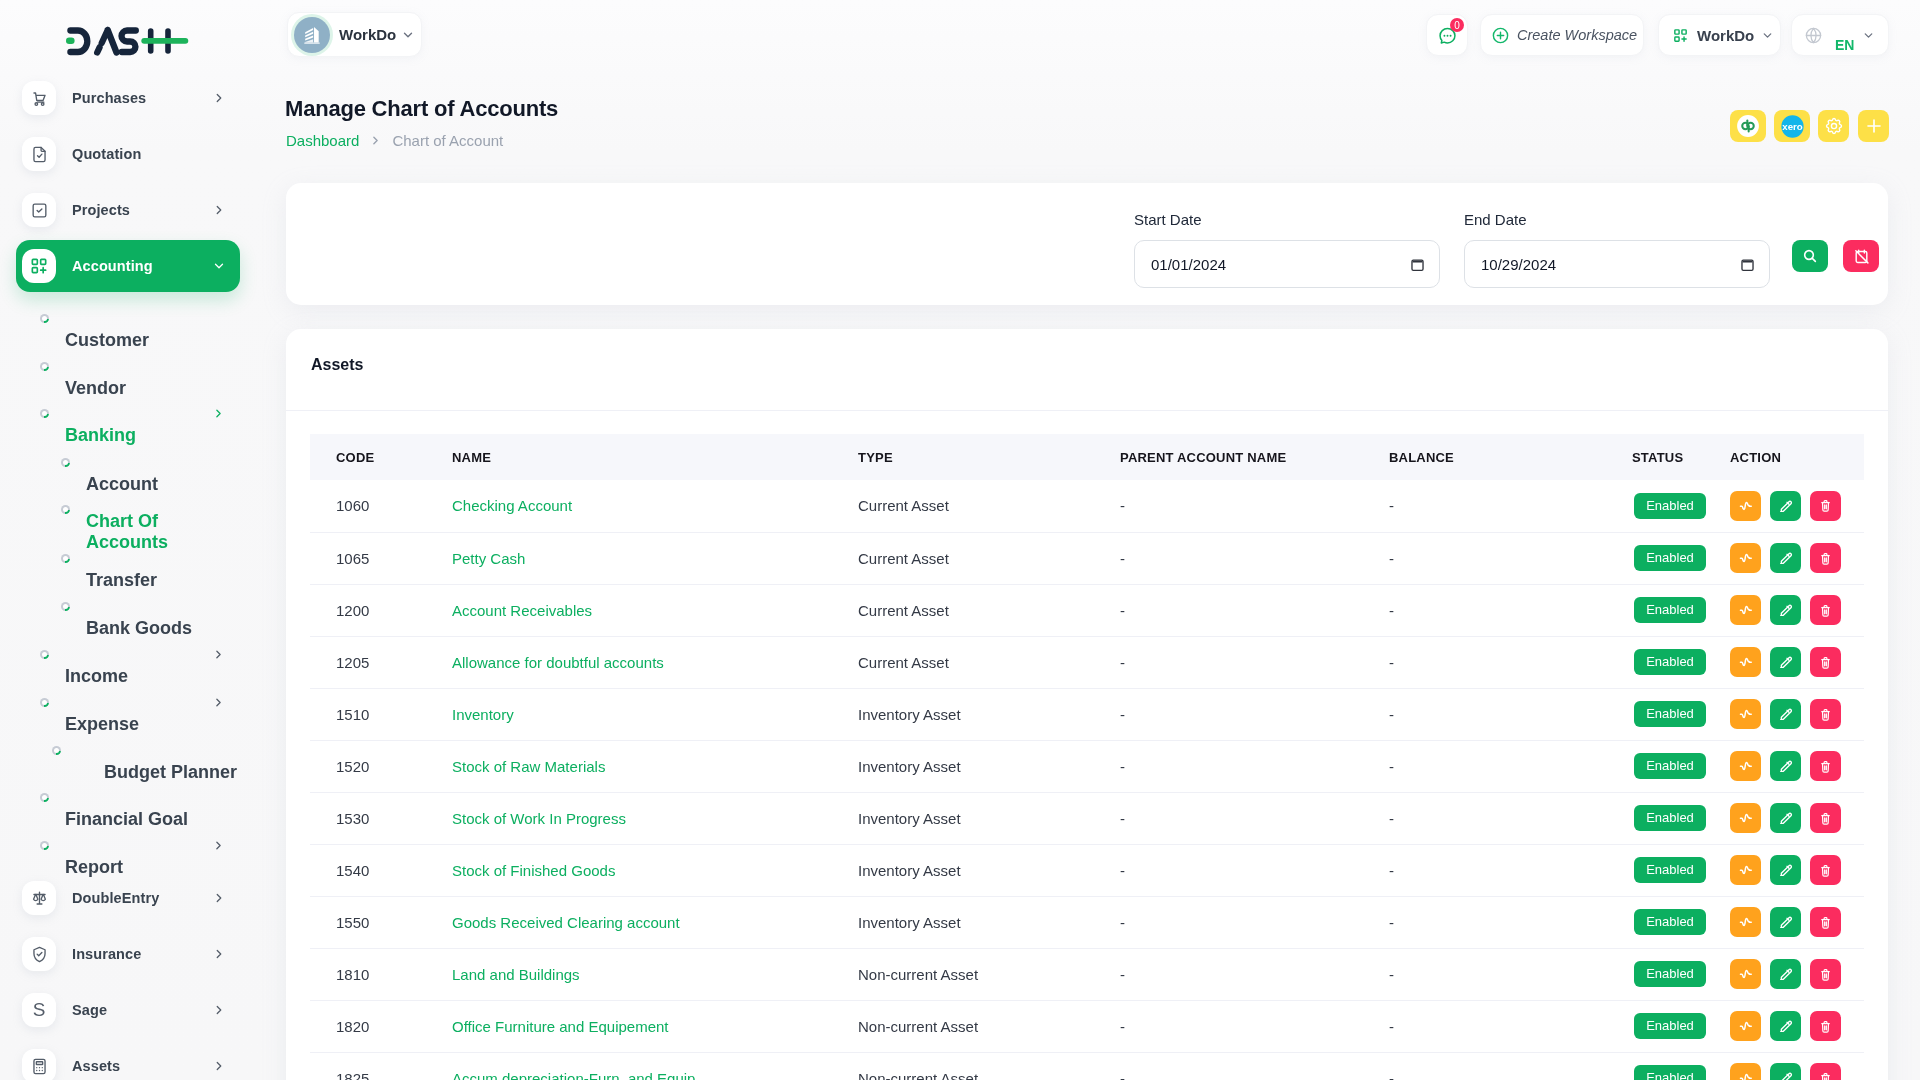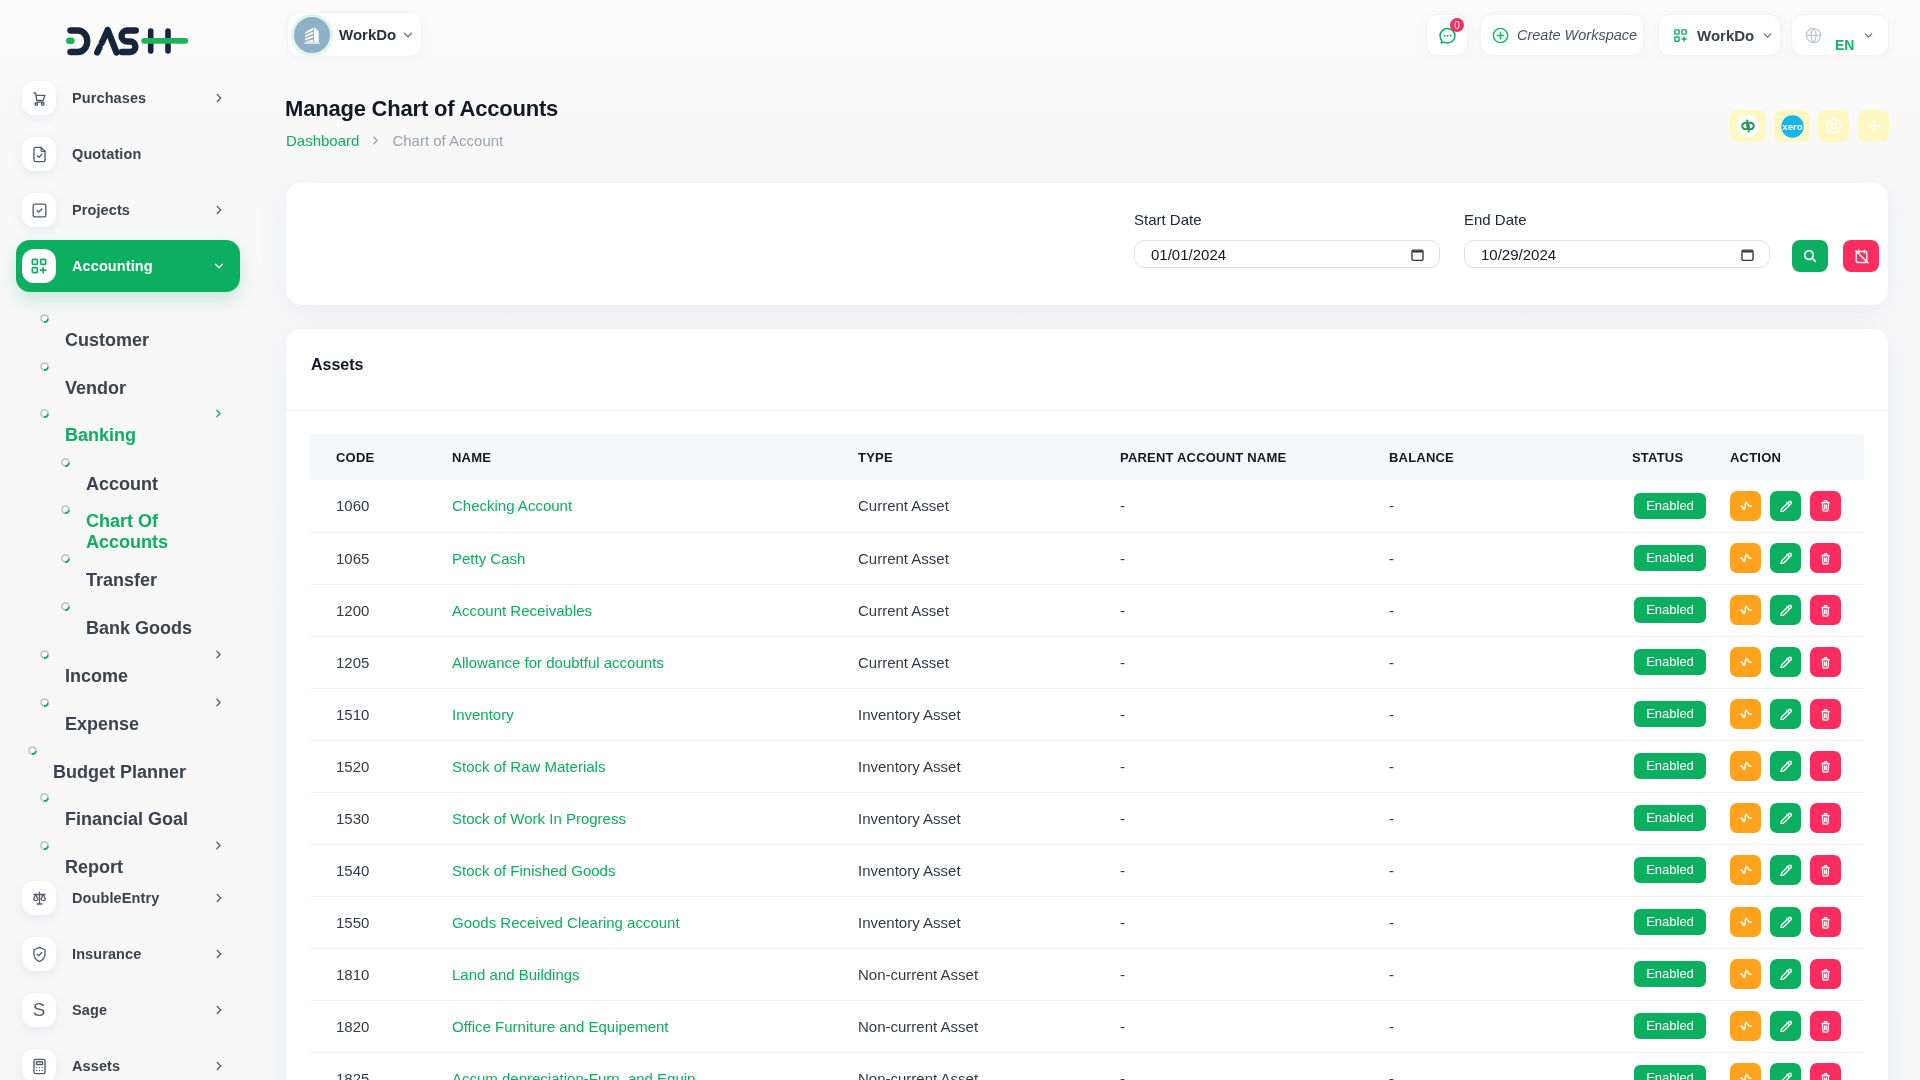--- a/index.html
+++ b/index.html
@@ -28,26 +28,26 @@
 .ws-pill{left:287px;top:12px;width:135px;height:45px;}
 .avatar{width:36px;height:36px;border-radius:50%;background:#8fb0c6;margin-left:6px;display:flex;align-items:center;justify-content:center;box-shadow:0 0 0 3px rgba(12,175,96,.14);}
 .ws-name{font-size:15px;font-weight:700;color:#2b333e;margin-left:9px;}
 .chev{color:#6b7280;display:flex;margin-left:8px;}
 
 .page-title{position:absolute;left:285px;top:96px;font-size:22px;font-weight:700;color:#111827;letter-spacing:-.2px;}
 .crumbs{position:absolute;left:286px;top:132px;font-size:15px;display:flex;align-items:center;gap:10px;}
 .crumbs a{color:#0caf60;text-decoration:none;}
 .crumbs .sep{color:#9aa2af;display:flex;}
 .crumbs .cur{color:#9aa2af;}
-.hbtn{position:absolute;top:110px;height:32px;background:#fef9c3;border-radius:8px;display:flex;align-items:center;justify-content:center;}
+.hbtn{position:absolute;top:110px;height:32px;background:#fde047;border-radius:8px;display:flex;align-items:center;justify-content:center;}
 
 .card{position:absolute;background:#fff;border-radius:15px;box-shadow:0 6px 25px rgba(182,186,203,.18);}
 .fcard{left:286px;top:183px;width:1602px;height:122px;}
 .flabel{position:absolute;top:28px;font-size:15px;font-weight:500;color:#202939;}
-.finput{position:absolute;top:57px;width:306px;height:28px;border:1px solid #dde1e6;border-radius:10px;font-size:15px;color:#111827;padding:0 13px 0 16px;background:#fff;display:flex;align-items:center;justify-content:space-between;}
+.finput{position:absolute;top:57px;width:306px;height:48px;border:1px solid #dde1e6;border-radius:10px;font-size:15px;color:#111827;padding:0 13px 0 16px;background:#fff;display:flex;align-items:center;justify-content:space-between;}
 .fbtn{position:absolute;top:57px;width:36px;height:32px;border-radius:8px;display:flex;align-items:center;justify-content:center;}
 
 .tcard{left:286px;top:329px;width:1602px;height:880px;}
 .tcard-head{height:82px;border-bottom:1px solid #eff0f6;display:flex;align-items:center;padding-left:25px;padding-bottom:10px;font-size:16px;font-weight:700;color:#111827;}
 table.grid{position:absolute;left:24px;top:105px;width:1554px;border-collapse:collapse;table-layout:fixed;}
 table.grid th{background:#f6f7fb;height:46px;text-align:left;font-size:13px;font-weight:700;color:#16151c;text-transform:uppercase;letter-spacing:.2px;padding:0 0 0 16px;}
 table.grid th:first-child,table.grid td:first-child{padding-left:26px;}
 table.grid td{height:52px;border-bottom:1px solid #eff0f6;font-size:15px;color:#343a46;padding:0 0 0 16px;}
 table.grid td.name a{color:#0caf60;text-decoration:none;}
 .badge{display:inline-block;width:72px;height:26px;line-height:26px;text-align:center;background:#0caf60;color:#fff;font-size:13px;font-weight:400;border-radius:6px;margin-left:2px;}
@@ -171,21 +171,21 @@
   </div>
   <div class="sub" style="left:40px;top:690px;width:186px;">
       <span class="dot"></span>
       <span class="slabel">Expense</span>
     <div class="schev" style="position:absolute;left:172px;">
         <svg width="13" height="13" viewBox="0 0 24 24" fill="none" stroke="#545d69" stroke-width="2.4" stroke-linecap="round" stroke-linejoin="round">
           <path d="M9 6l6 6-6 6"></path>
         </svg>
       </div>
   </div>
-  <div class="sub" style="left:28px;top:738px;width:200px;">
+  <div class="sub" style="left:52px;top:738px;width:200px;gap:27px;">
       <span class="dot"></span>
       <span class="slabel">Budget Planner</span>
     </div>
   <div class="sub" style="left:40px;top:785px;width:200px;">
       <span class="dot"></span>
       <span class="slabel">Financial Goal</span>
     </div>
   <div class="sub" style="left:40px;top:833px;width:186px;">
       <span class="dot"></span>
       <span class="slabel">Report</span>

